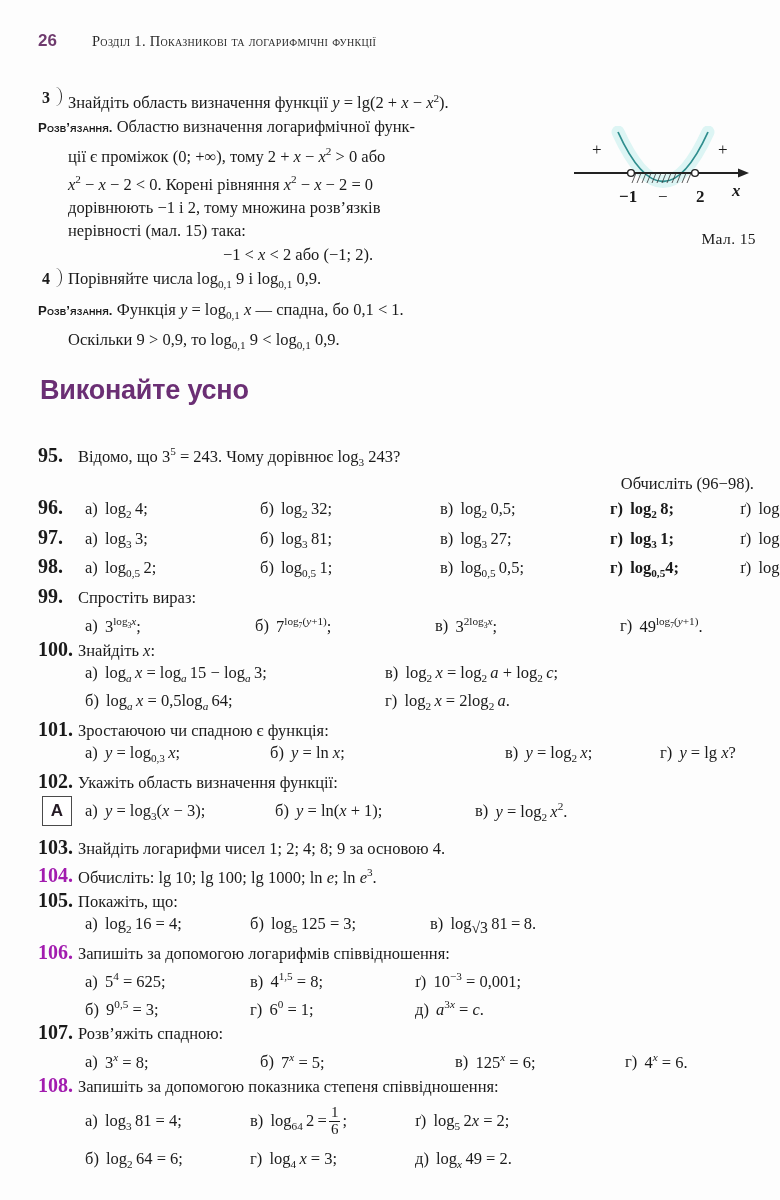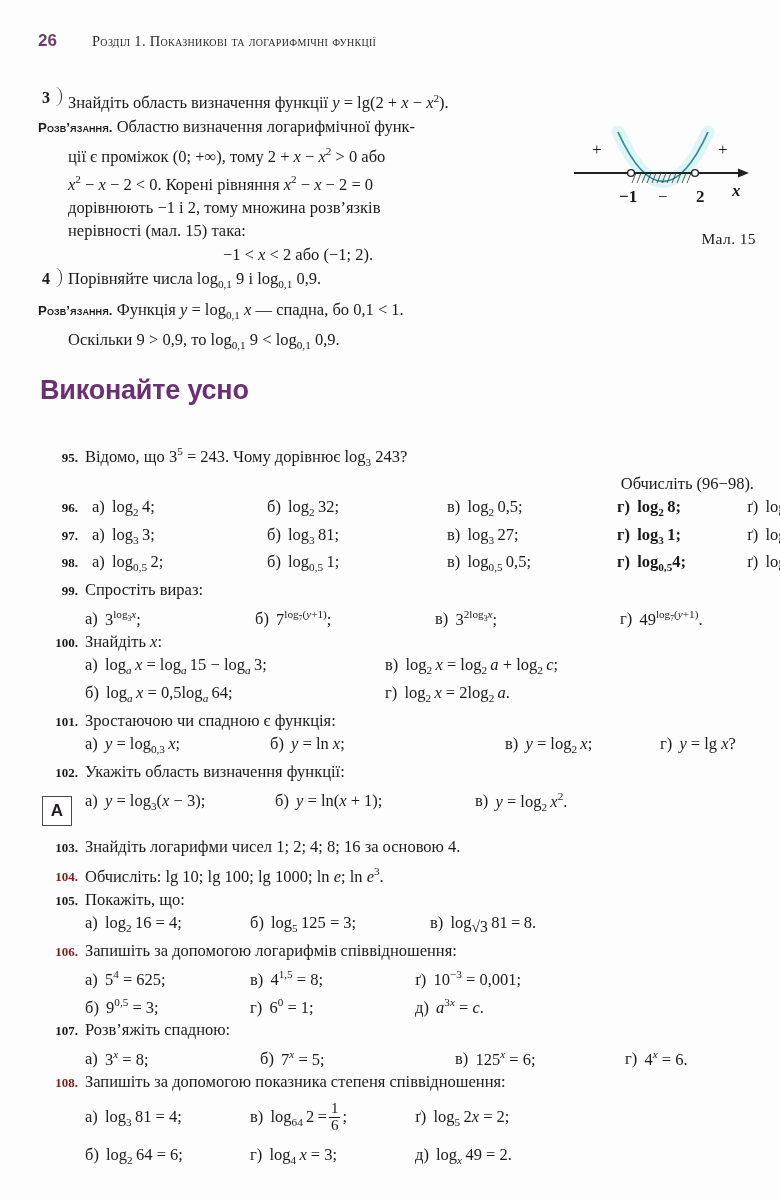--- a/index.html
+++ b/index.html
@@ -127,27 +127,26 @@
     width: 716px;
     font-size: 16.5px;
     line-height: 22.5px;
   }
   .ex {
     display: flex;
     align-items: baseline;
   }
   .ex-num {
     font-weight: bold;
-    font-size: 13px;
+    font-size: 20px;
     flex: 0 0 40px;
-    text-align: right;
-    padding-right: 7px;
+    text-align: left;
     white-space: nowrap;
   }
-  .ex-num.accent { color: #7f1d1d; }
+  .ex-num.accent { color: #a21caf; }
   .ex-stem { flex: 1 1 auto; }
   .opts {
     display: flex;
     padding-left: 47px;
     align-items: baseline;
   }
   .opt { flex: 0 0 auto; }
   .lbl { margin-right: 3px; }
 
   
@@ -419,21 +418,21 @@
     </div>
 
   </div>
 
   <div class="level-box">А</div>
 
   <div class="ex-block-2">
 
     <div class="ex">
       <div class="ex-num">103.</div>
-      <div class="ex-stem">Знайдіть логарифми чисел 1; 2; 4; 8; 16 за основою 4.</div>
+      <div class="ex-stem">Знайдіть логарифми чисел 1; 2; 4; 8; 9 за основою 4.</div>
     </div>
 
     <div class="ex">
       <div class="ex-num accent">104.</div>
       <div class="ex-stem">Обчисліть: lg 10; lg 100; lg 1000; ln <span class="mi">e</span>; ln <span class="mi">e</span><sup>3</sup>.</div>
     </div>
 
     <div class="ex">
       <div class="ex-num">105.</div>
       <div class="ex-stem">Покажіть, що:</div>

